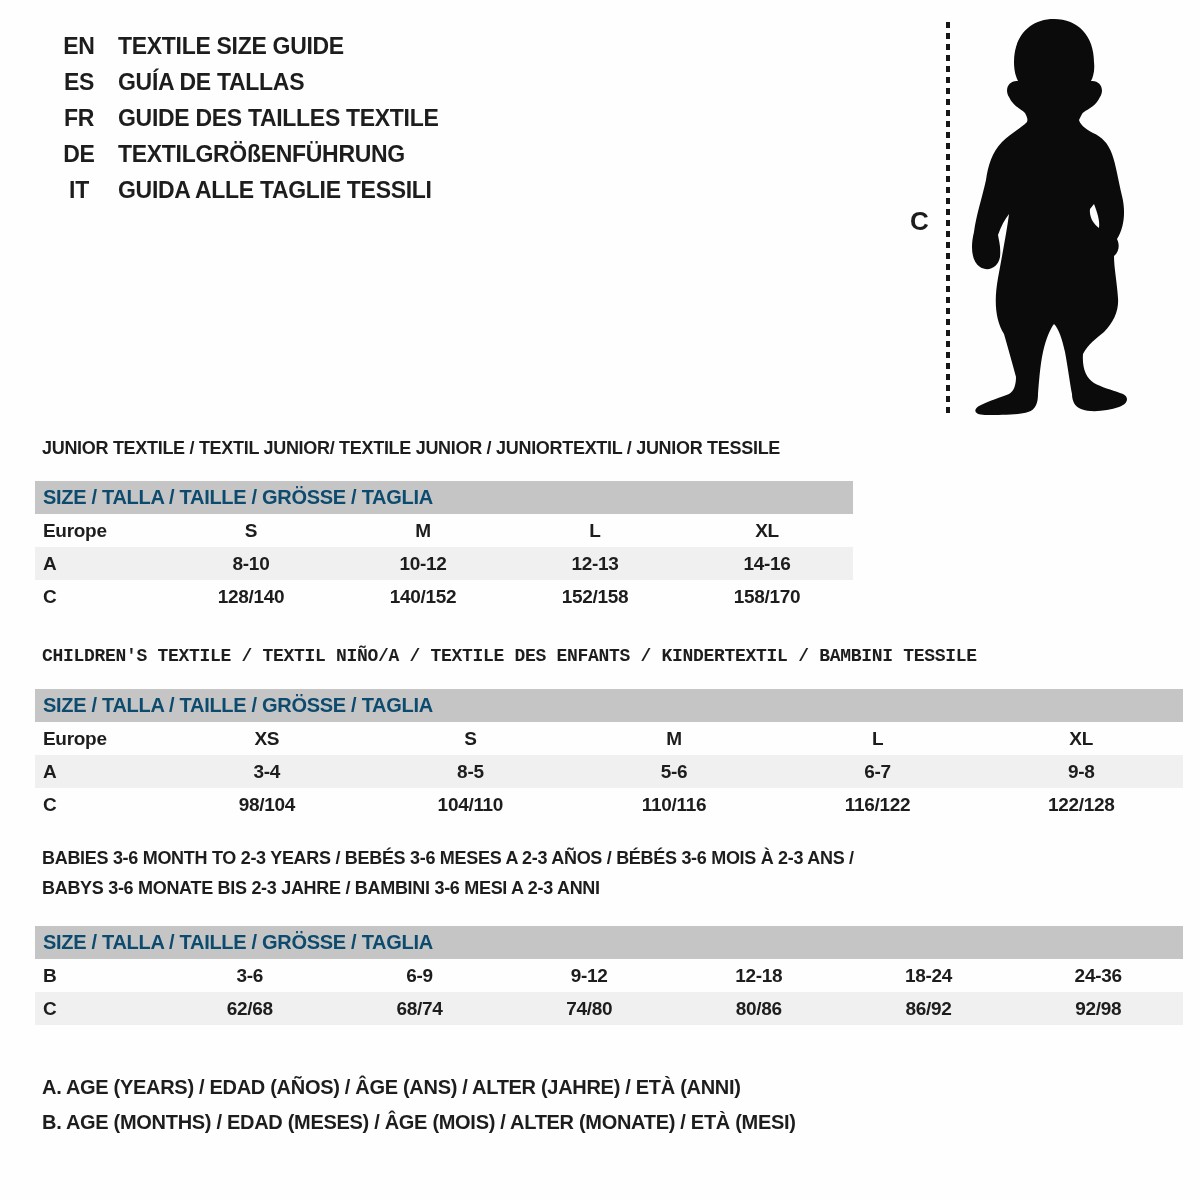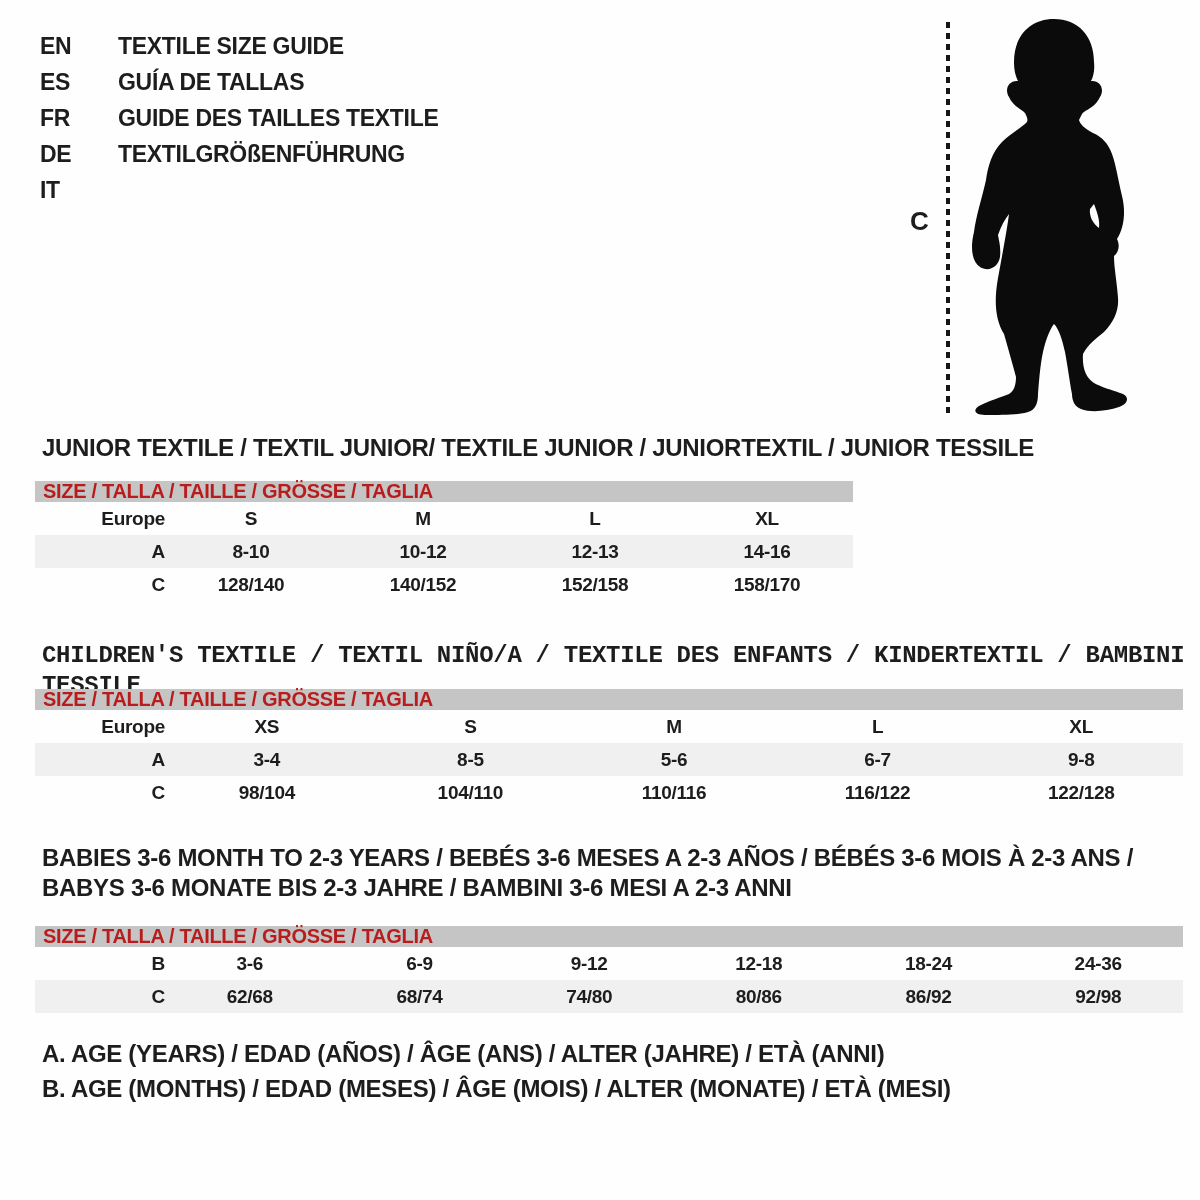--- a/index.html
+++ b/index.html
@@ -4,44 +4,44 @@
 <style>
   html,body { margin:0; padding:0; }
   .page {
     position:relative; width:1200px; height:1200px; background:#fefefe;
     font-family:"Liberation Sans", sans-serif; font-weight:bold;
     color:#1d1d1d; letter-spacing:-0.3px; overflow:hidden;
   }
   
   .lang-block { position:absolute; left:40px; top:28px; }
   .lang-row { display:flex; font-size:23px; line-height:36px; }
-  .lang-code { width:78px; }
+  .lang-code { width:78px;text-align:center; }
   
   .dash-line {
     position:absolute; left:946px; top:22px; width:4px; height:392px;
     background:repeating-linear-gradient(to bottom,#161616 0 6px,transparent 6px 11px);
   }
   .c-label { position:absolute; left:910px; top:206px; font-size:26px; }
   .baby { position:absolute; left:966px; top:16px; }
   
-  .sec-title { position:absolute; font-size:24px; line-height:30px; }
+  .sec-title { position:absolute; font-size:18px; line-height:30px; }
   
   .size-table { position:absolute; font-size:19px; }
   .bar {
-    height:21px; display:flex; align-items:center; padding-left:8px;
-    font-size:20px; color:#b91c1c;
+    height:33px; display:flex; align-items:center; padding-left:8px;
+    font-size:20px; color:#0c4a6e;
   }
   .t-row { display:grid; align-items:center; height:33px; }
   .t-row .cell { text-align:center; }
-  .t-row .rowlab { text-align:right; padding-left:8px; }
+  .t-row .rowlab { text-align:left; padding-left:8px; }
   .t1 .t-row { grid-template-columns:130px repeat(4,1fr); }
   .t2 .t-row { grid-template-columns:130px repeat(5,1fr); }
   .t3 .t-row { grid-template-columns:130px repeat(6,1fr); }
   
-  .legend { position:absolute; left:42px; top:1036px; font-size:24px; line-height:35px; }
+  .legend { position:absolute; left:42px; top:1070px; font-size:20px; line-height:35px; }
 </style>
 </head>
 <body>
 
 <div class="page">
 
   <div class="lang-block">
     <div class="lang-row">
       <span class="lang-code">EN</span>
       <span>TEXTILE SIZE GUIDE</span>
@@ -53,20 +53,21 @@
     <div class="lang-row">
       <span class="lang-code">FR</span>
       <span>GUIDE DES TAILLES TEXTILE</span>
     </div>
     <div class="lang-row">
       <span class="lang-code">DE</span>
       <span>TEXTILGRÖßENFÜHRUNG</span>
     </div>
     <div class="lang-row">
       <span class="lang-code">IT</span>
+      <span>GUIDA ALLE TAGLIE TESSILI</span>
     </div>
   </div>
 
   <div class="dash-line"></div>
   <div class="c-label">C</div>
   <svg class="baby" width="180" height="402" viewBox="0 0 180 402">
     <path fill="#0b0b0b" d="
       M88,3
       C 64,3 48,20 48,46
       C 48,55 50,61 52,65

